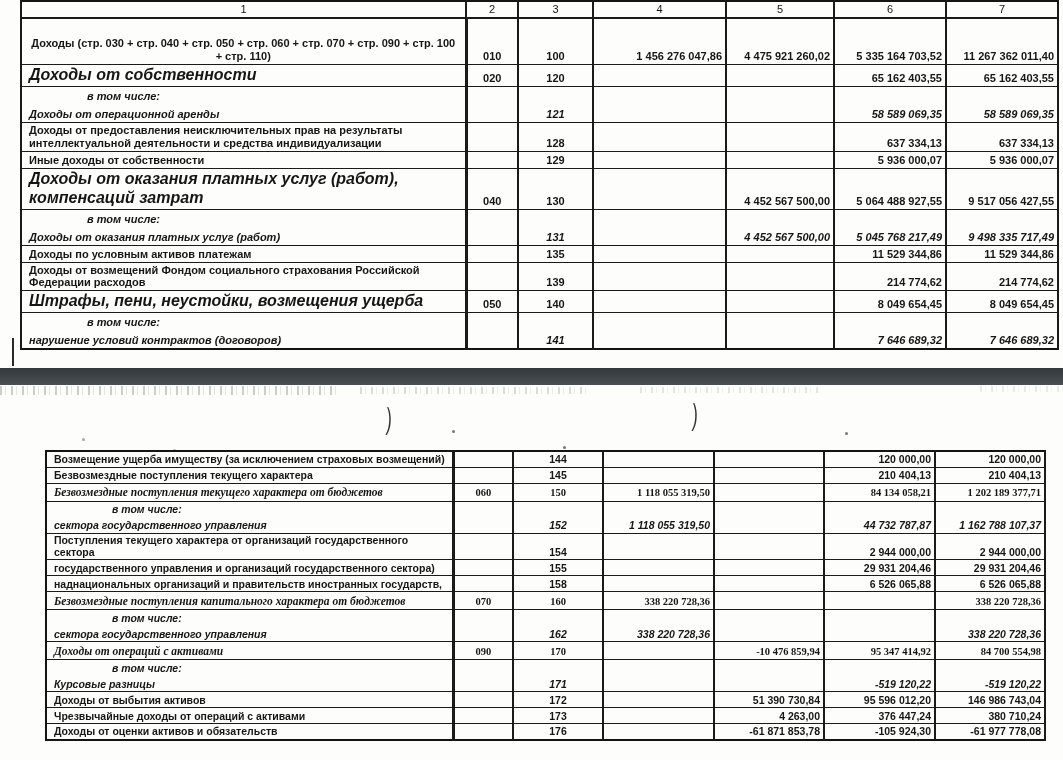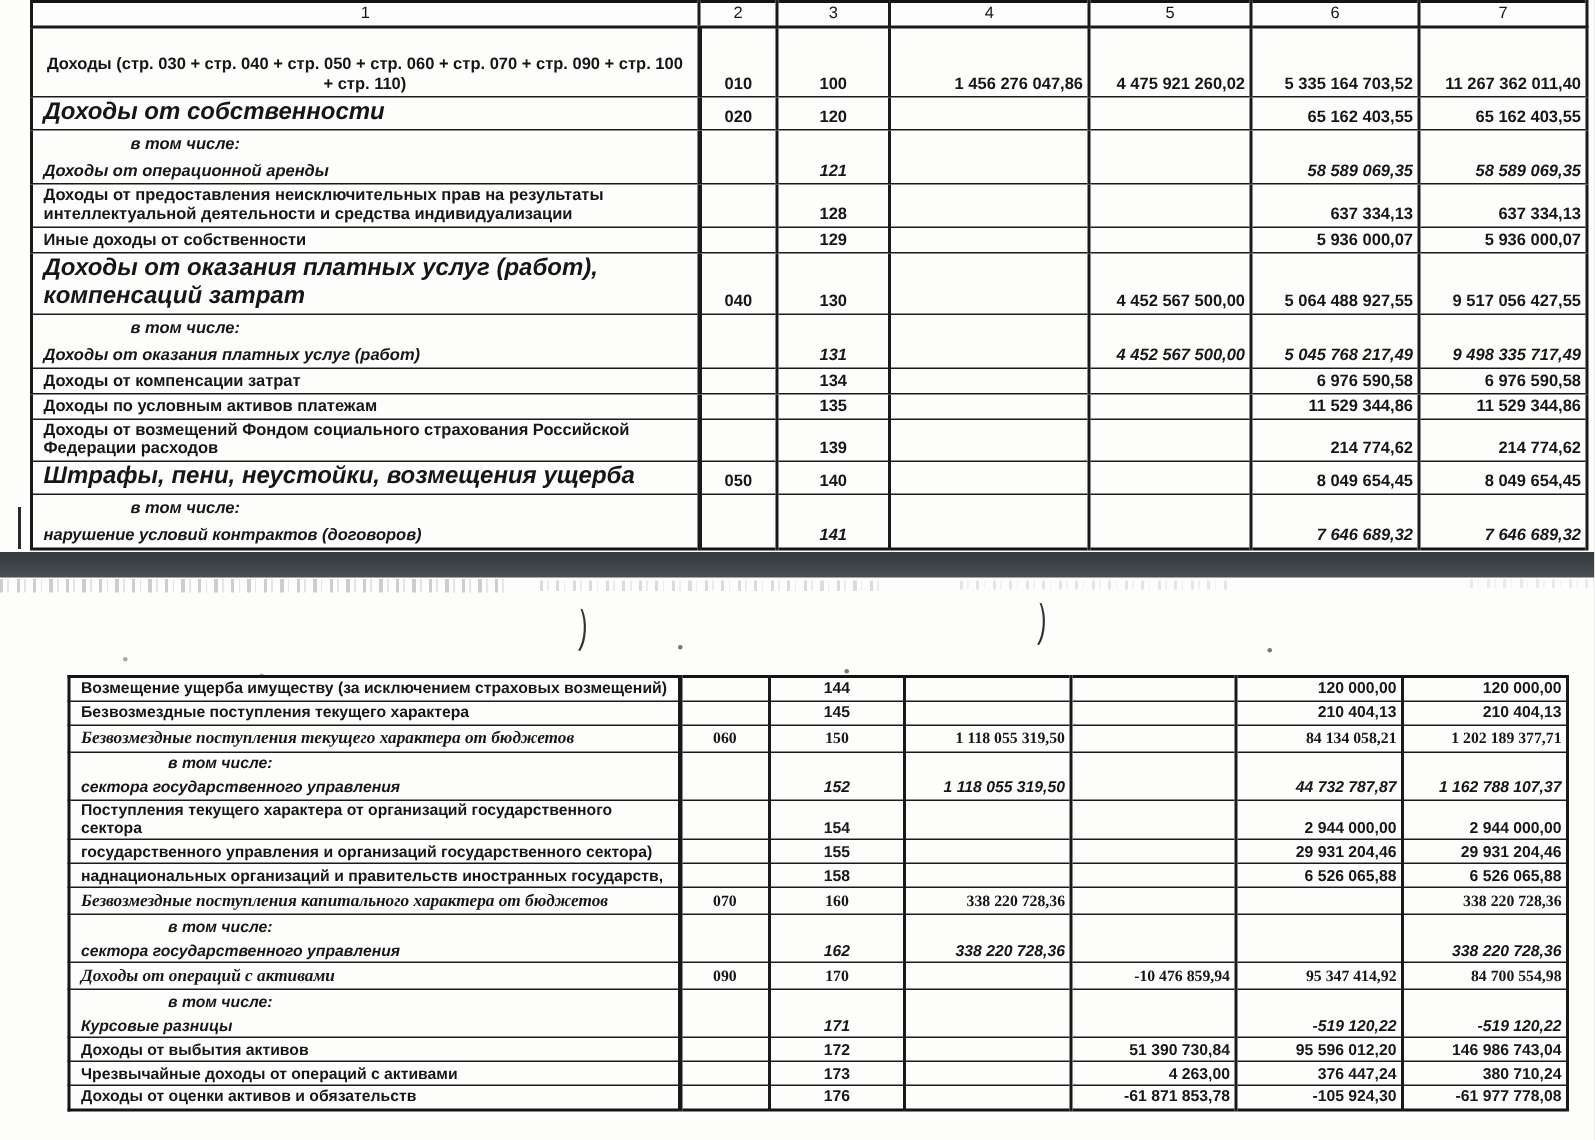--- a/index.html
+++ b/index.html
@@ -149,31 +149,20 @@
           </td>
           <td class="code"></td>
           <td class="code">131</td>
           <td class="val"></td>
           <td class="val">4 452 567 500,00</td>
           <td class="val">5 045 768 217,49</td>
           <td class="val">9 498 335 717,49</td>
         </tr>
         <tr class="item">
           <td class="lbl">
-            <div class="lab">Доходы от компенсации затрат</div>
-          </td>
-          <td class="code"></td>
-          <td class="code">134</td>
-          <td class="val"></td>
-          <td class="val"></td>
-          <td class="val">6 976 590,58</td>
-          <td class="val">6 976 590,58</td>
-        </tr>
-        <tr class="item">
-          <td class="lbl">
             <div class="lab">Доходы по условным активов платежам</div>
           </td>
           <td class="code"></td>
           <td class="code">135</td>
           <td class="val"></td>
           <td class="val"></td>
           <td class="val">11 529 344,86</td>
           <td class="val">11 529 344,86</td>
         </tr>
         <tr class="item">

